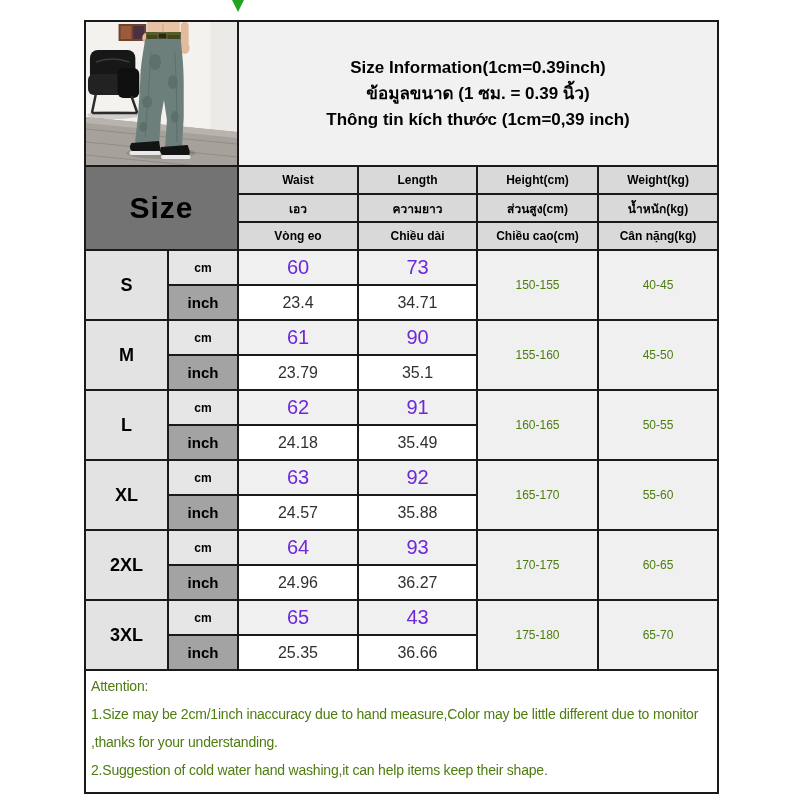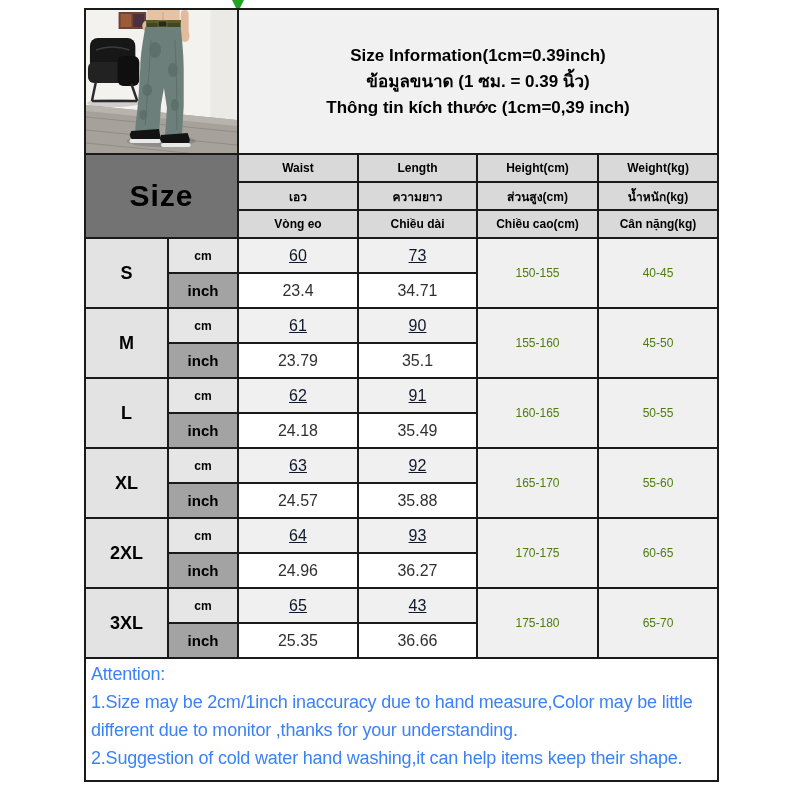--- a/index.html
+++ b/index.html
@@ -2,47 +2,47 @@
 <html><head>
 <meta charset="utf-8">
 <style>
   html,body{margin:0;padding:0;}
   body{
     width:800px;height:800px;position:relative;overflow:hidden;
     background:#ffffff;
     font-family:"Liberation Sans", sans-serif;
     -webkit-font-smoothing:antialiased;
   }
-  .sheet{position:absolute;left:84px;top:8px;}
+  .sheet{position:absolute;left:84px;top:20px;}
   table.size-table{border-collapse:collapse;table-layout:fixed;width:633px;}
   .size-table td{
     border:2px solid #1a1a1a;text-align:center;vertical-align:middle;
     padding:0;overflow:hidden;color:#000;
   }
   
   tr.r-top  td{height:143px;}
   tr.r-hdr  td{height:26px;}
   tr.r-data td{height:33px;}
   tr.r-att  td{height:120px;}
 
   
   td.photo-cell{padding:0;background:#f4f2ef;}
   td.photo-cell svg{display:block;width:100%;height:100%;}
   td.title-cell{background:#f1f1f1;font-weight:bold;font-size:17px;line-height:26px;}
   td.size-head{background:#737373;font-weight:bold;font-size:30px;letter-spacing:1px;}
   td.col-head{background:#d9d9d9;font-weight:bold;font-size:12px;}
   td.size-label{background:#e3e3e3;font-weight:bold;font-size:18px;}
   td.unit-cm{background:#e6e6e6;font-weight:bold;font-size:12px;}
   td.unit-inch{background:#a3a3a3;font-weight:bold;font-size:15px;}
-  td.val-cm{background:#f0f0f0;font-size:16px;color:#0f172a;text-decoration:underline;}
+  td.val-cm{background:#f0f0f0;font-size:20px;color:#6d28d9;}
   td.val-inch{background:#ffffff;font-size:16px;color:#303030;margin-left:21px;}
   td.val-hw{background:#f0f0f0;font-size:12px;color:#4d7c0f;}
   td.attention-cell{
     background:#ffffff;text-align:left;vertical-align:top;
-    padding:1px 6px 0 5px;font-size:18px;line-height:28px;letter-spacing:-0.2px;color:#3b82f6;
+    padding:1px 6px 0 5px;font-size:14px;line-height:28px;letter-spacing:-0.2px;color:#4d7c0f;
   }
   .green-marker{
     position:absolute;left:232px;top:0;width:0;height:0;
     border-left:6px solid transparent;border-right:6px solid transparent;
     border-top:12px solid #22a422;
   }
 </style>
 </head>
 <body>
 

